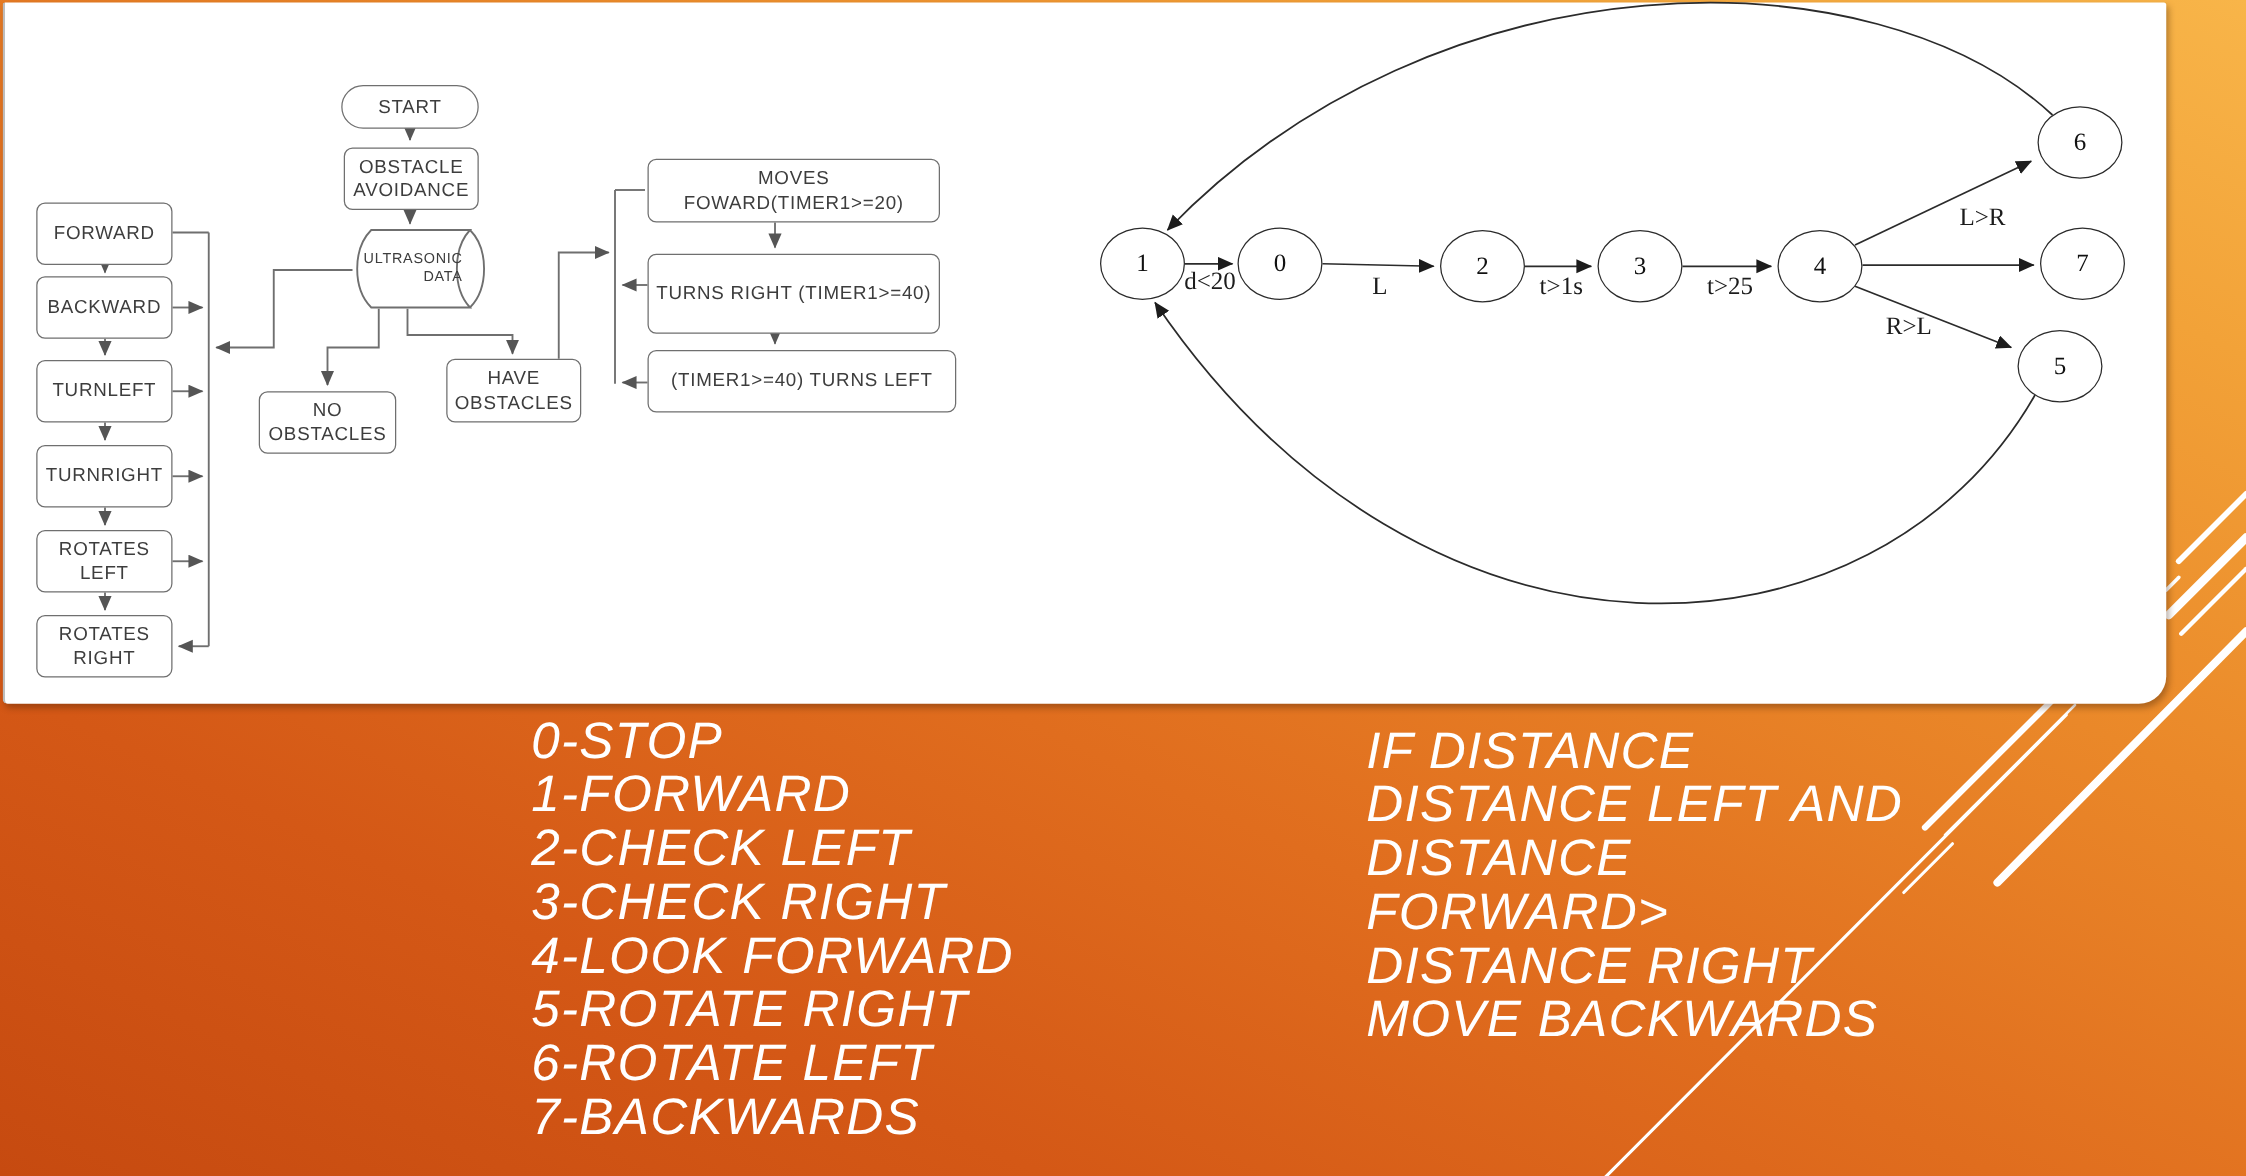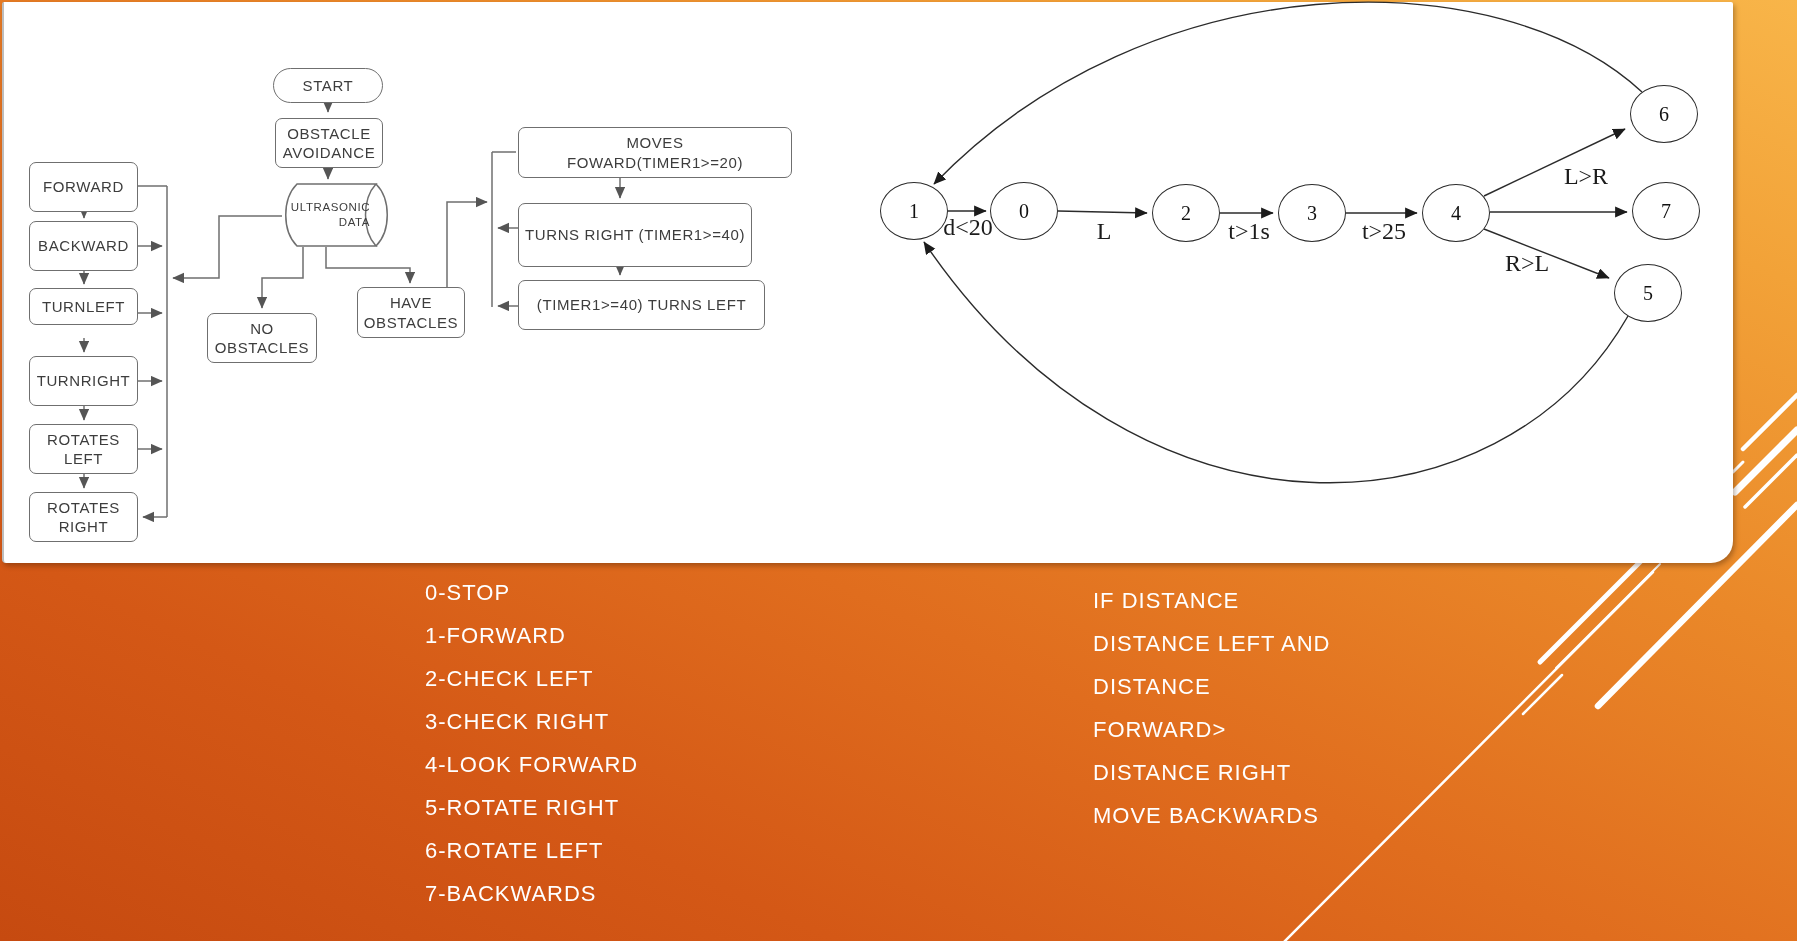--- a/index.html
+++ b/index.html
@@ -19,24 +19,24 @@
         color:#3d3d3d;font-size:15px;letter-spacing:.6px;line-height:1.3;
         display:flex;align-items:center;justify-content:center;text-align:center;white-space:pre-line;}
   .fstart{border-radius:18px;}
   .ftext{position:absolute;box-sizing:border-box;color:#3d3d3d;font-size:11.5px;letter-spacing:.6px;line-height:1.3;
          display:flex;align-items:center;justify-content:center;text-align:right;white-space:pre-line;}
   
   .snode{position:absolute;box-sizing:border-box;width:68px;height:58px;background:#fff;border:1.4px solid #2b2b2b;
          border-radius:50%;display:flex;align-items:center;justify-content:center;
          font-family:"Liberation Serif",serif;font-size:20px;color:#111;}
   .elabel{position:absolute;transform:translateX(-50%);font-family:"Liberation Serif",serif;
-          font-size:24px;color:#1c1c1c;white-space:nowrap;}
+          font-size:20px;color:#1c1c1c;white-space:nowrap;}
   
-  .slide-text{position:absolute;color:#ffffff;font-size:22px;letter-spacing:1px;line-height:43px;
-              font-family:"Liberation Sans",sans-serif;z-index:3;white-space:nowrap;}
+  .slide-text{position:absolute;color:#ffffff;font-size:41px;letter-spacing:1px;line-height:43px;
+              font-family:"Liberation Sans",sans-serif;z-index:3;white-space:nowrap;font-style:italic;}
   .legend{left:425px;top:571px;}
   .logic{left:1093px;top:579px;}
   .logic .line0{padding-left:62px;}
 </style>
 </head>
 <body>
 
 <div class="slide">
 
   <svg id="decor" class="layer">
@@ -114,28 +114,28 @@
 AVOIDANCE</div>
     <div class="ftext" style="left:283px;top:192px;width:95px;height:46px;">ULTRASONIC
 DATA</div>
     <div class="fbox" style="left:207px;top:313px;width:110px;height:50px;">NO
 OBSTACLES</div>
     <div class="fbox" style="left:357px;top:287px;width:108px;height:51px;">HAVE
 OBSTACLES</div>
 
     <div class="fbox" style="left:29px;top:162px;width:109px;height:50px;">FORWARD</div>
     <div class="fbox" style="left:29px;top:221px;width:109px;height:50px;">BACKWARD</div>
-    <div class="fbox" style="left:29px;top:288px;width:109px;height:37px;">TURNLEFT</div>
+    <div class="fbox" style="left:29px;top:288px;width:109px;height:50px;">TURNLEFT</div>
     <div class="fbox" style="left:29px;top:356px;width:109px;height:50px;">TURNRIGHT</div>
     <div class="fbox" style="left:29px;top:424px;width:109px;height:50px;">ROTATES
 LEFT</div>
     <div class="fbox" style="left:29px;top:492px;width:109px;height:50px;">ROTATES
 RIGHT</div>
 
-    <div class="fbox" style="left:518px;top:127px;width:274px;height:51px;">MOVES
+    <div class="fbox" style="left:518px;top:127px;width:234px;height:51px;">MOVES
 FOWARD(TIMER1&gt;=20)</div>
     <div class="fbox" style="left:518px;top:203px;width:234px;height:64px;">TURNS RIGHT (TIMER1&gt;=40)</div>
     <div class="fbox" style="left:518px;top:280px;width:247px;height:50px;">(TIMER1&gt;=40) TURNS LEFT</div>
   </div>
 
   <div class="node-layer">
     <div class="snode" style="left:880px;top:182px;">1</div>
     <div class="snode" style="left:990px;top:182px;">0</div>
     <div class="snode" style="left:1152px;top:184px;">2</div>
     <div class="snode" style="left:1278px;top:184px;">3</div>

